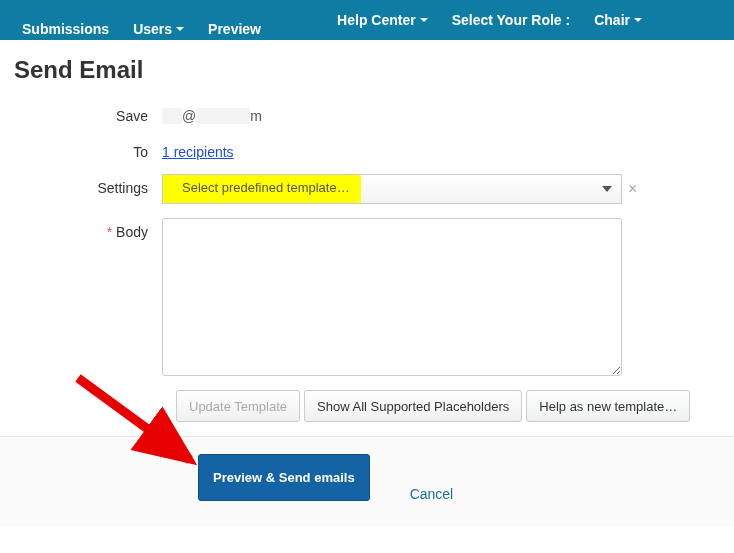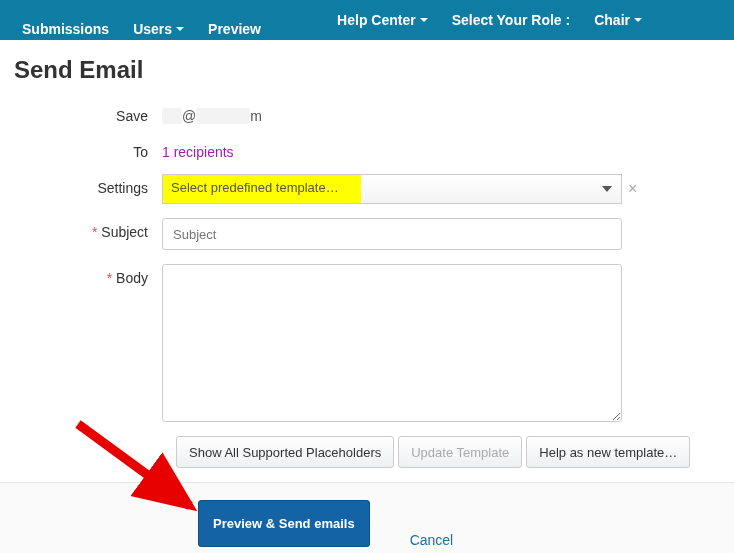--- a/index.html
+++ b/index.html
@@ -61,21 +61,21 @@
   }
   .req { color: #d9534f; }
   .form-field { flex: 1; display: flex; align-items: center; }
   .static-value { padding-top: 6px; color: #555; }
   .redact {
     display: inline-block;
     background: #f3f3f3;
     height: 16px;
     border-radius: 2px;
   }
-  .link { color: #a21caf; cursor: pointer; }
+  .link { color: #1d4ed8; cursor: pointer; text-decoration: underline; }
   .select-wrap {
     position: relative;
     flex: 1;
     max-width: 460px;
   }
   select.template-select {
     width: 100%;
     height: 30px;
     border: 1px solid #ccc;
     background: linear-gradient(#fff,#f3f3f3);
@@ -96,21 +96,21 @@
   .highlight-overlay {
     position: absolute;
     left: 1px; top: 1px;
     height: 28px;
     width: 198px;
     background: #ffff00;
     pointer-events: none;
   }
   .sel-text {
     position: absolute;
-    left: 9px; top: 6px;
+    left: 20px; top: 6px;
     font-size: 13px;
     color: #555;
     pointer-events: none;
   }
   .clear-x {
     color: #aaa;
     font-size: 16px;
     margin-left: 6px;
     cursor: pointer;
   }
@@ -245,41 +245,33 @@
           <option></option>
         </select>
         <div class="highlight-overlay"></div>
         <div class="sel-text">Select predefined template…</div>
         <div class="sel-caret"></div>
       </div>
       <span class="clear-x">×</span>
     </div>
   </div>
 
-  <div class="form-row">
-    <div class="form-label">
-      <span class="req">*</span> <span>Subject</span>
-    </div>
-    <div class="form-field">
-      <input type="text" class="text-input" placeholder="Subject" value="" style="">
-    </div>
-  </div>
 
   <div class="form-row">
     <div class="form-label">
       <span class="req">*</span> <span>Body</span>
     </div>
     <div class="form-field">
       <textarea class="body-area" style=""></textarea>
     </div>
   </div>
 
   <div class="btn-row">
+    <button class="btn" disabled="">Update Template</button>
     <button class="btn">Show All Supported Placeholders</button>
-    <button class="btn" disabled="">Update Template</button>
     <button class="btn">Help as new template…</button>
   </div>
 </div>
 
 <div class="footer-bar">
   <svg class="arrow-svg" width="150" height="120">
     <defs>
       <marker id="ah" markerWidth="8" markerHeight="8" refX="6" refY="3" orient="auto">
         <path d="M0,0 L7,3 L0,6 Z" fill="#e60000"></path>
       </marker>

